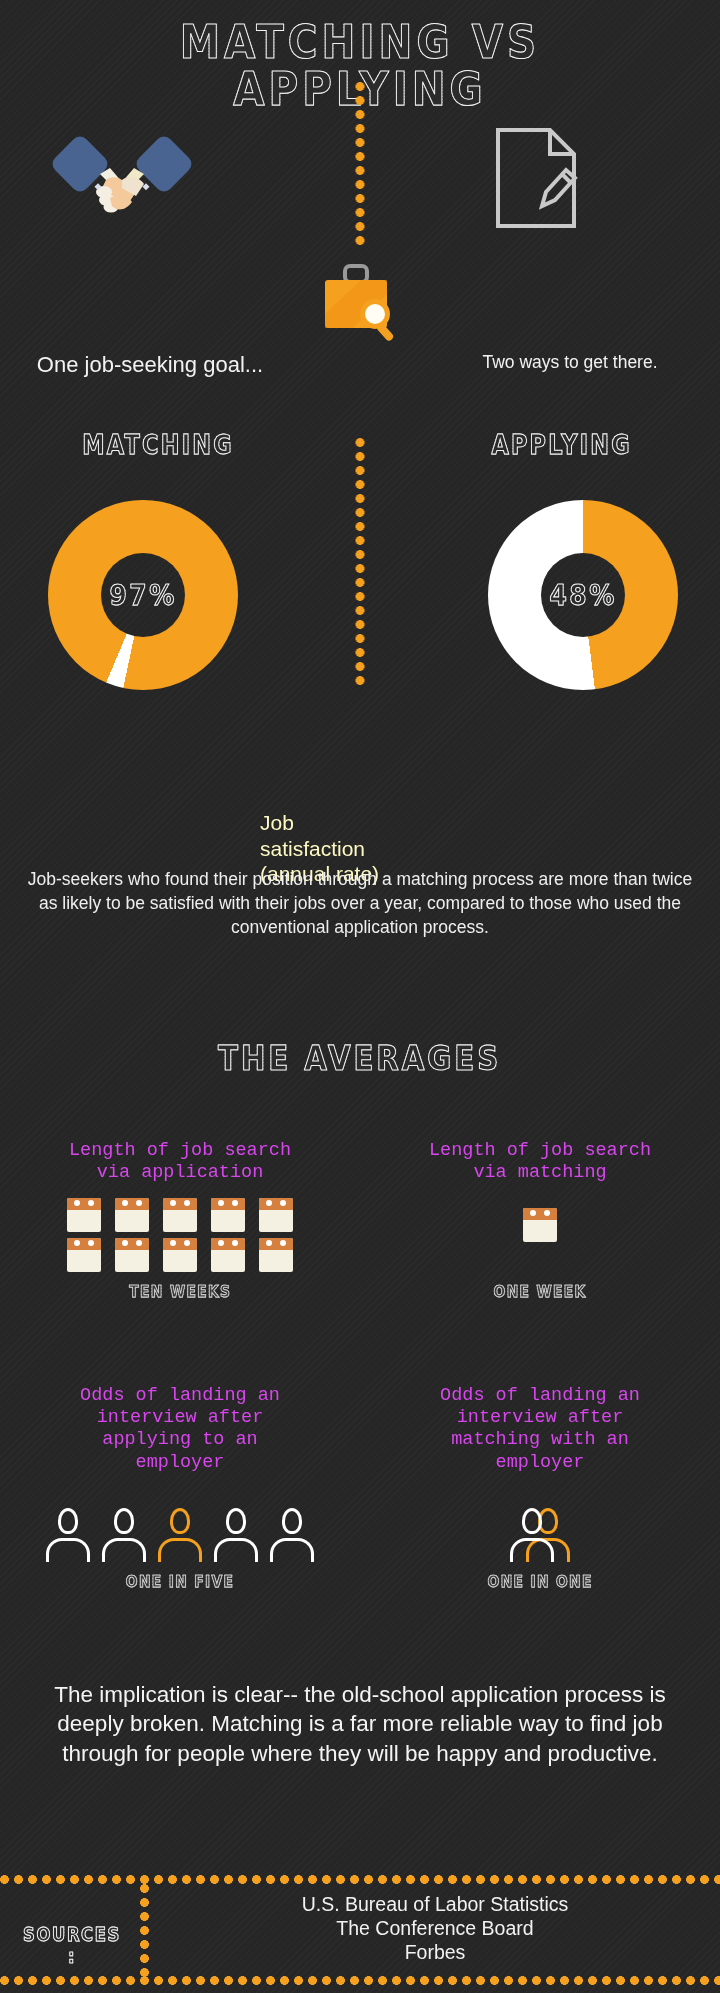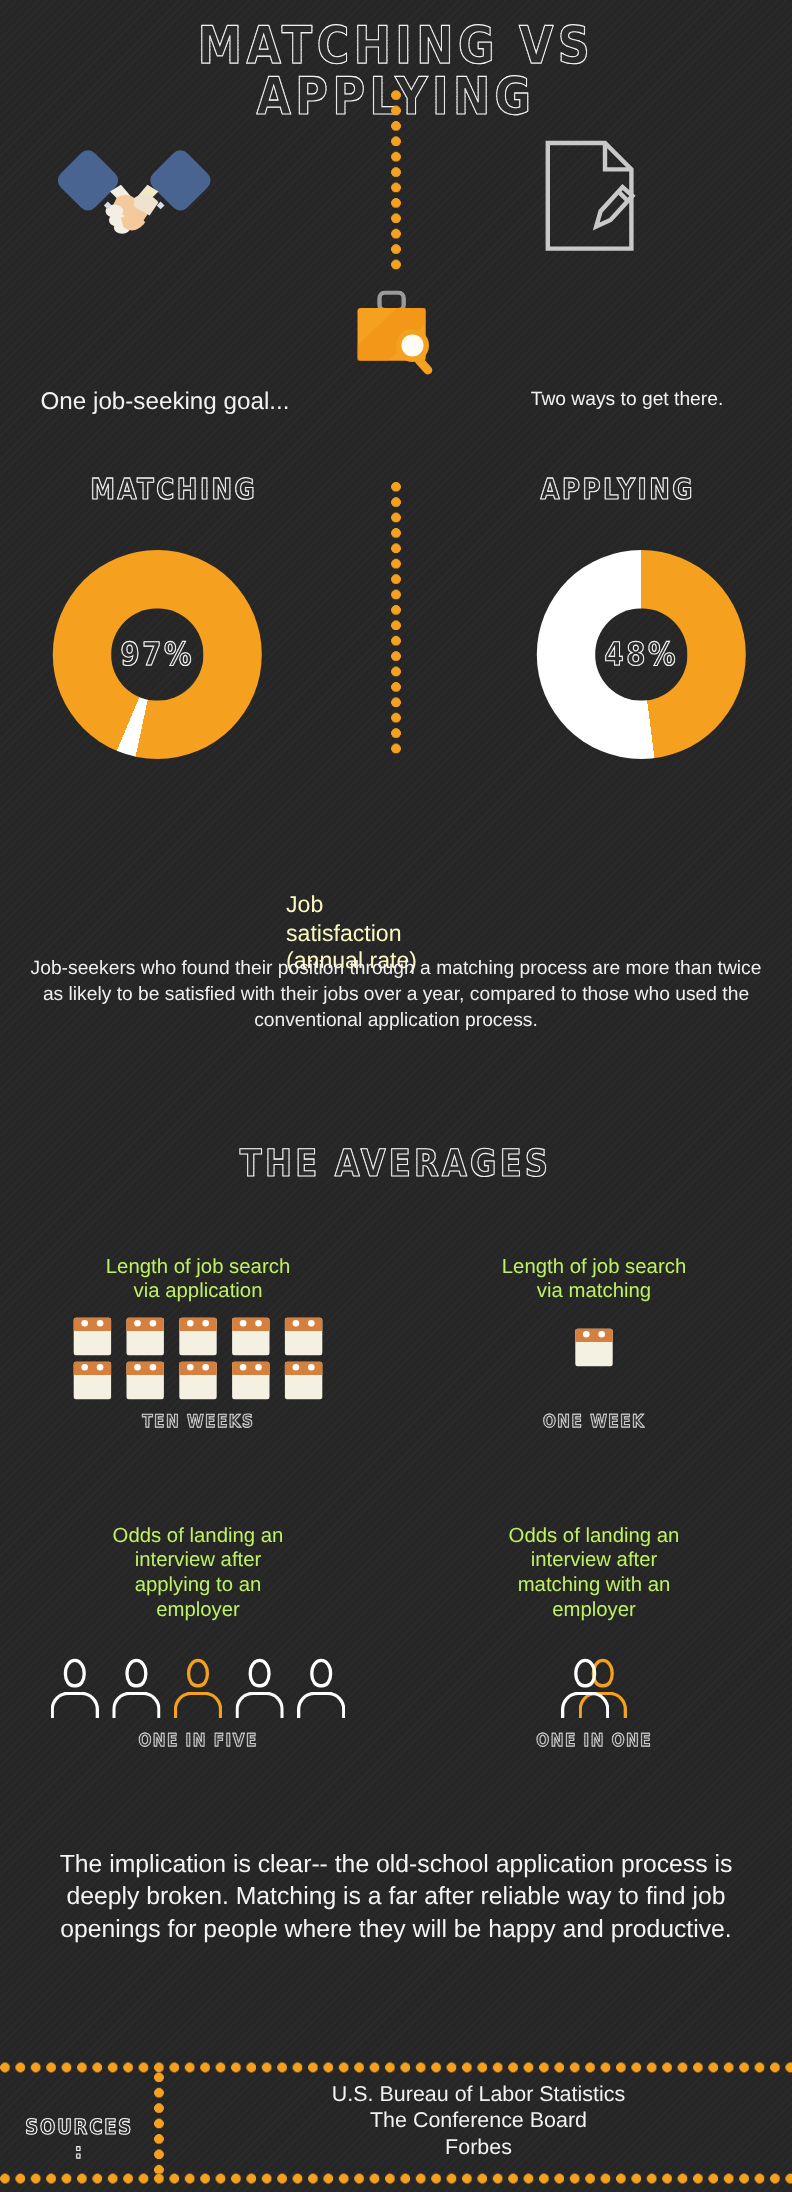--- a/index.html
+++ b/index.html
@@ -93,21 +93,21 @@
     margin:0 auto; width:680px; text-align:center;
     font-size:17.5px; line-height:1.36; color:#efefef;
   }
 
   
   #averages-heading { text-align:center; font-size:34px; }
 
   .avg-block { position:relative; }
   .col { position:absolute; width:340px; text-align:center; }
   .col.left { left:10px; } .col.right { right:10px; }
-  .col .lbl { font-size:18.5px; line-height:1.2; color:#bef264; }
+  .col .lbl { font-size:18.5px; line-height:1.2; color:#d946ef;font-family:Liberation Mono, monospace; }
 
   .icons-line { display:flex; justify-content:center; align-items:flex-end; gap:14px; margin-top:14px; min-height:74px; }
   .sub-lbl { margin-top:10px; font-size:16px; }
   .sub-lbl .deco { color:#3a3a3a; -webkit-text-stroke:0.9px #cfcfcf; }
 
   
   .cal { width:34px; height:34px; position:relative; }
   .cal .body { position:absolute; inset:0; background:#F4F0E2; border-radius:2px; }
   .cal .top  { position:absolute; left:0; right:0; top:0; height:12px; background:#D5803E; border-radius:2px 2px 0 0; }
   .cal .d1, .cal .d2 { position:absolute; top:1.5px; width:6px; height:6px; border-radius:50%; background:#fff; }
@@ -413,21 +413,21 @@
           </span>
       </span>
     </div>
     <div class="sub-lbl">
       <span class="deco">ONE IN ONE</span>
     </div>
   </div>
 </div>
 
 <div style="position:absolute;top:1680px;left:0;right:0;">
-  <p class="implication">The implication is clear-- the old-school application process is deeply broken. Matching is a far after reliable way to find job openings for people where they will be happy and productive.</p>
+  <p class="implication">The implication is clear-- the old-school application process is deeply broken. Matching is a far more reliable way to find job through for people where they will be happy and productive.</p>
 </div>
 
 <div class="footer">
   <div class="hdots top-line"></div>
   <div class="hdots bot-line"></div>
   <div class="vline"></div>
 
   <span id="sources-label" class="deco">SOURCES :</span>
 
   <div class="src-list">

